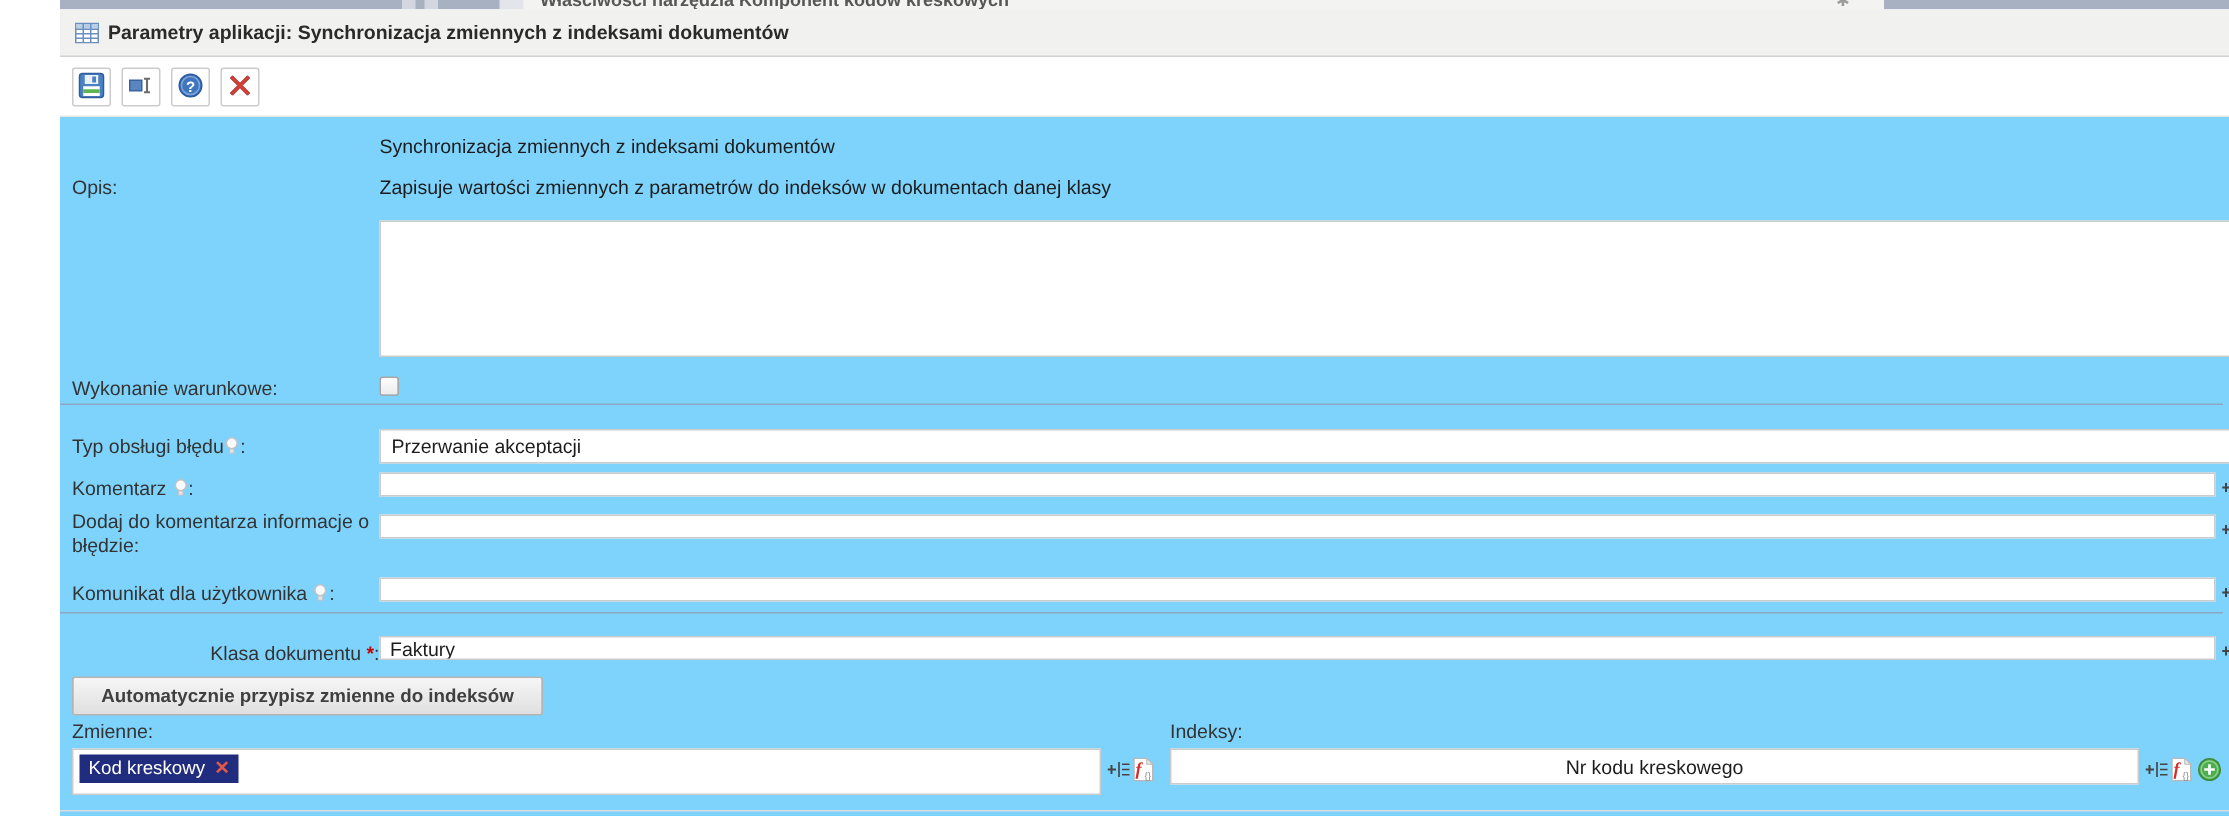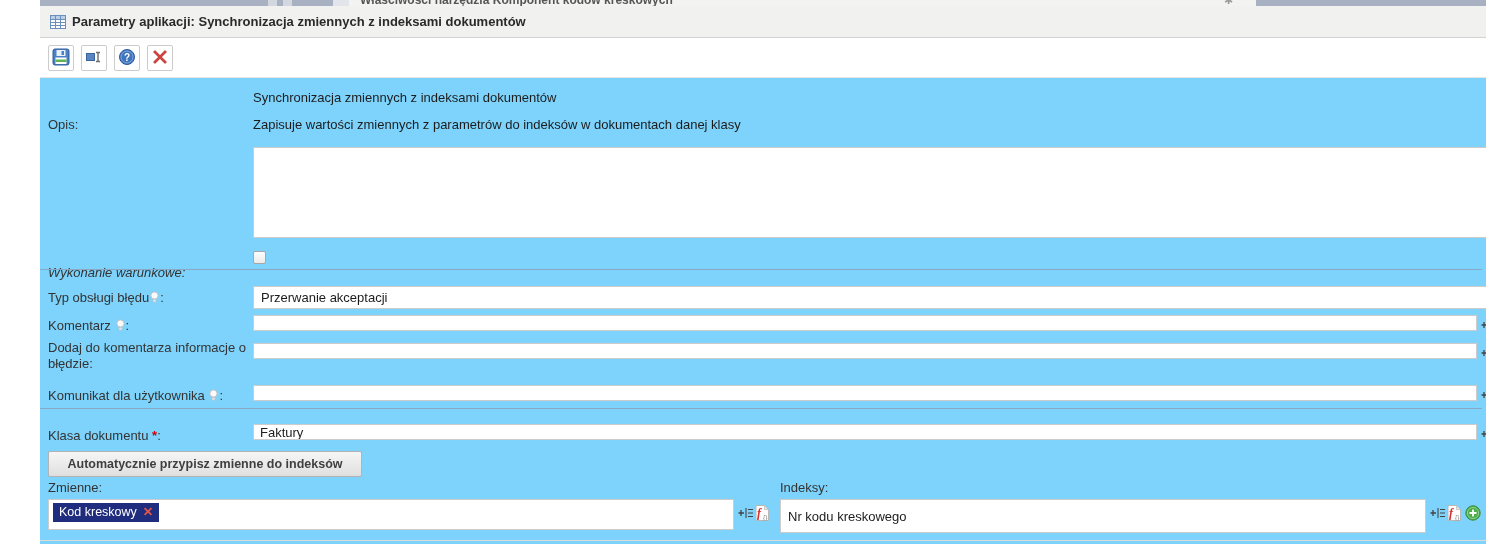--- a/index.html
+++ b/index.html
@@ -43,21 +43,21 @@
 
   .checkbox { position:absolute; left:213px; width:13px; height:13px; border:1px solid #a7a7a7; border-radius:2px; background:linear-gradient(#fdfdfd,#ececec); cursor:pointer; }
 
   .icon-abs { position:absolute; cursor:pointer; }
 
   .grey-btn { position:absolute; left:8px; top:451px; width:314px; height:26px; background:linear-gradient(#f6f6f6,#dfdfdf); border:1px solid #b3b3b3; border-radius:2px; font-weight:bold; font-size:12.5px; color:#3f3f3f; text-align:center; line-height:24px; cursor:pointer; font-family:"Liberation Sans",sans-serif; }
 
   .chipfield { position:absolute; top:499px; height:31px; border:1px solid #ccc; background:#fff; }
   .chip { position:absolute; left:4px; top:3px; height:19px; background:#202c7d; color:#fff; font-size:12.5px; line-height:19px; padding:0 6px; white-space:nowrap; }
   .chip .chip-x { color:#e2574a; font-weight:bold; margin-left:6px; cursor:pointer; }
-  .valfield { position:absolute; top:499px; height:34px; border:1px solid #ccc; padding:10px 7px; font-family:"Liberation Sans",sans-serif; font-size:13px; color:#1c1c1c; }
+  .valfield { position:absolute; top:499px; height:24px; border:1px solid #ccc; padding:10px 7px; font-family:"Liberation Sans",sans-serif; font-size:13px; color:#1c1c1c;text-align:center; }
 
   .bottom-edge { position:absolute; top:540px; left:0; width:1486px; height:1px; background:#dcdcdc; }
 </style>
 </head>
 <body>
 
 <div id="page">
 
   <div class="bg-sliver">
     <div class="bg-bar left"></div>
@@ -119,21 +119,21 @@
     </div>
   </div>
 
   <div class="static-val" style="top:90px;">Synchronizacja zmiennych z indeksami dokumentów</div>
 
   <div class="lbl" style="top:117px;">Opis:</div>
   <div class="static-val" style="top:117px;">Zapisuje wartości zmiennych z parametrów do indeksów w dokumentach danej klasy</div>
 
   <textarea class="fld" style="left: 213px; top: 147px; width: 1264px; height: 91px;" value=""></textarea>
 
-  <div class="lbl" style="top:265px;font-style:italic;">Wykonanie warunkowe:</div>
+  <div class="lbl" style="top:251px;">Wykonanie warunkowe:</div>
   <div class="checkbox" style="top:251px;"></div>
 
   <div class="divider" style="top:269px; width:1442px;"></div>
 
   <div class="lbl" style="top:290px;">
     <span>Typ obsługi błędu</span><span class="bulb"><svg width="9" height="13" viewBox="0 0 9 13">
           <circle cx="4.5" cy="4.5" r="3.6" fill="#fafafa" stroke="#c2c2c2"></circle>
           <rect x="3" y="8.3" width="3" height="2.8" fill="#e3e3e3" stroke="#c2c2c2" stroke-width="0.6"></rect>
         </svg></span><span>:</span>
   </div>
@@ -189,21 +189,21 @@
       </svg></span>
   <span class="icon-abs" style="left:1458px; top:387px;"><svg width="16" height="16" viewBox="0 0 16 16">
         <path d="M2 0.5h8.5L14.5 4.5v11h-12.5z" fill="#fff" stroke="#b8b8b8"></path>
         <path d="M10.5 0.5v4h4z" fill="#e9e9e9" stroke="#b8b8b8" stroke-width="0.7"></path>
         <text x="3" y="11.5" font-size="12" font-style="italic" font-weight="bold" fill="#d32f2f" font-family="Liberation Serif, serif">f</text>
         <text x="9" y="14.5" font-size="6.5" fill="#8a8a8a" font-family="Liberation Sans, sans-serif">{}</text>
       </svg></span>
 
   <div class="divider" style="top:408px; width:1442px;"></div>
 
-  <div class="lbl" style="top:428px;">
+  <div class="lbl" style="top:428px;text-align:right;">
     <span>Klasa dokumentu</span> <span class="req">*</span><span>:</span>
   </div>
   <input class="fld" style="left: 213px; top: 424px; width: 1224px;" value="Faktury">
   <span class="icon-abs" style="left:1441px; top:427px;"><svg width="16" height="14" viewBox="0 0 16 14">
         <path d="M3 4v6 M0.5 7h5.5" stroke="#444" stroke-width="1.3" fill="none"></path>
         <path d="M8 2v10" stroke="#444" stroke-width="1.1" fill="none"></path>
         <path d="M10 3.5h5 M10 7h5 M10 10.5h5" stroke="#444" stroke-width="1.1" fill="none"></path>
       </svg></span>
   <span class="icon-abs" style="left:1458px; top:426px;"><svg width="16" height="16" viewBox="0 0 16 16">
         <path d="M2 0.5h8.5L14.5 4.5v11h-12.5z" fill="#fff" stroke="#b8b8b8"></path>

